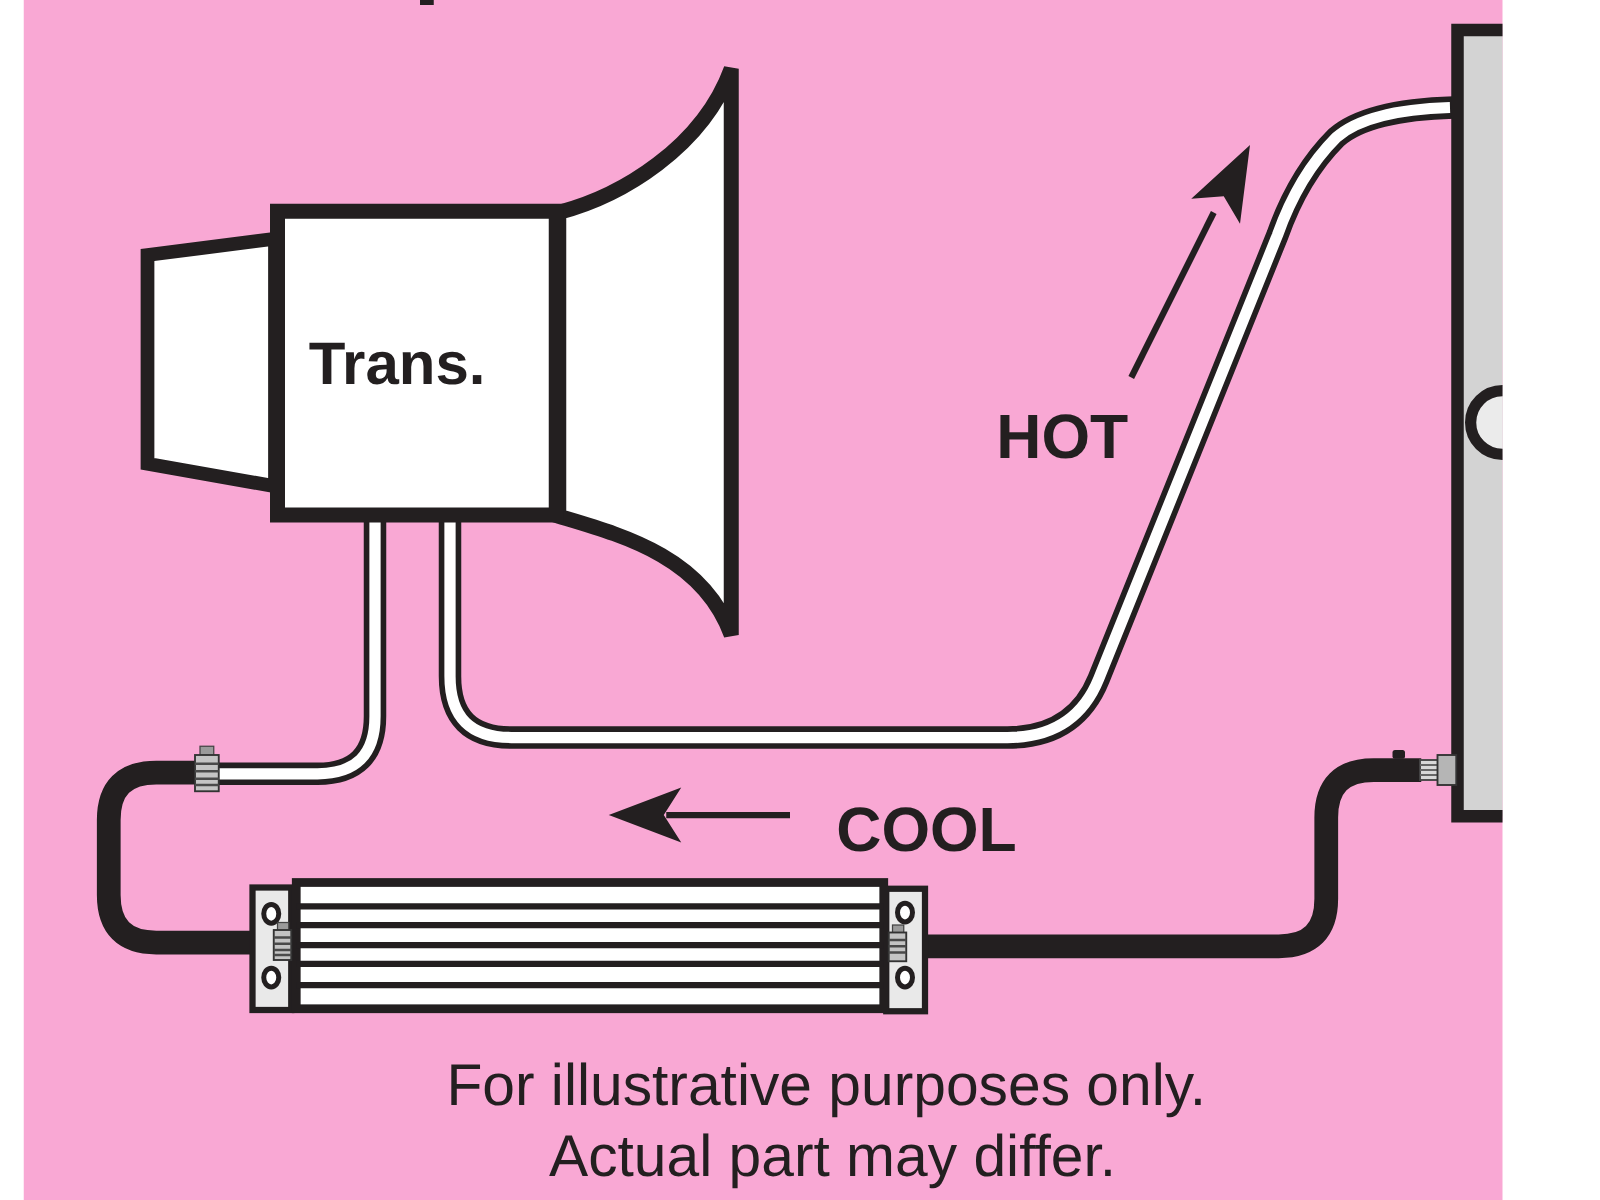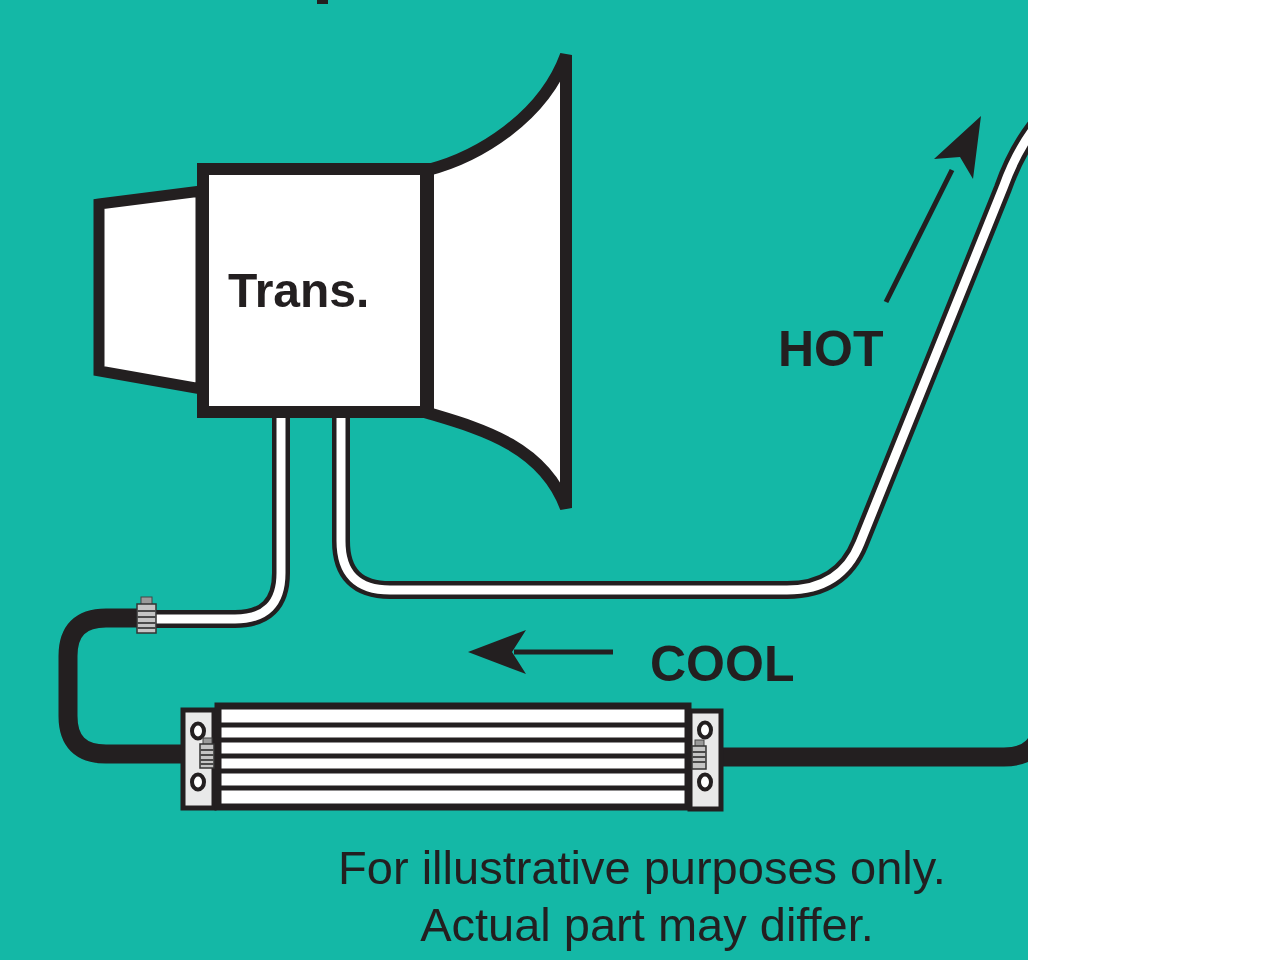--- a/index.html
+++ b/index.html
@@ -2,25 +2,26 @@
 <html><head>
 <meta charset="utf-8">
 <style>
   html, body {
     margin: 0;
     padding: 0;
     background: #ffffff;
   }
   .stage {
     position: relative;
-    width: 1028px;
+    width: 1183px;
     height: 960px;
-    background: #14b8a6;
+    background: #f9a8d4;
     overflow: hidden;
     font-family: "Liberation Sans", sans-serif;
+    margin-left: 19px;
   }
   svg { display: block; }
   .ink-text {
     fill: #231f20;
     font-family: "Liberation Sans", sans-serif;
   }
   .label-bold {
     font-weight: bold;
   }
 </style>

